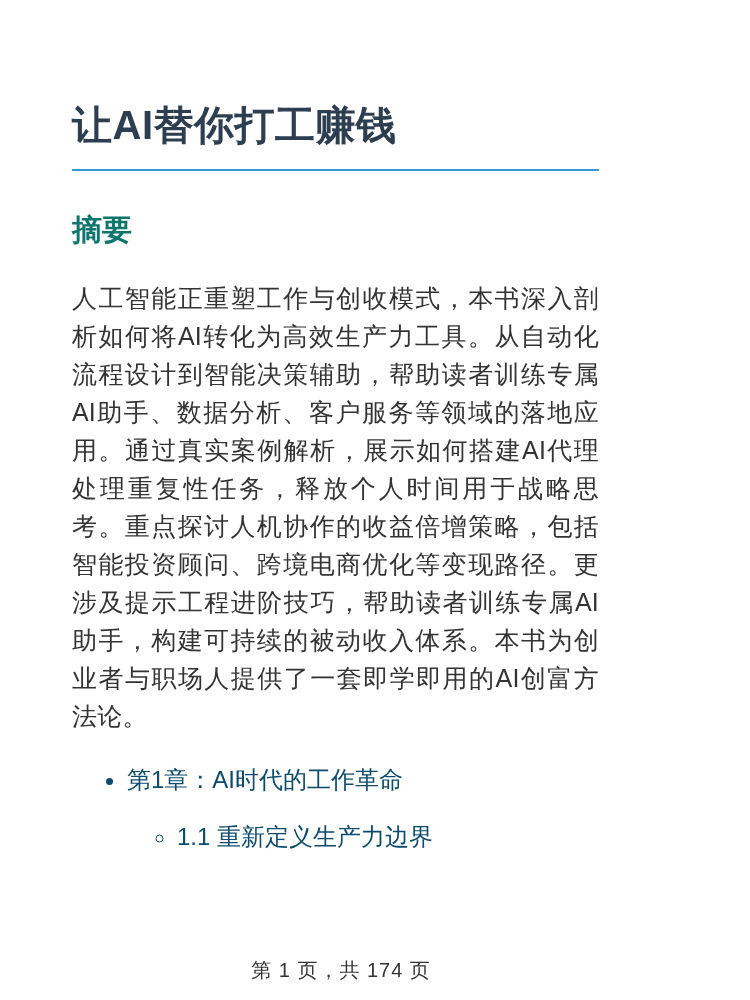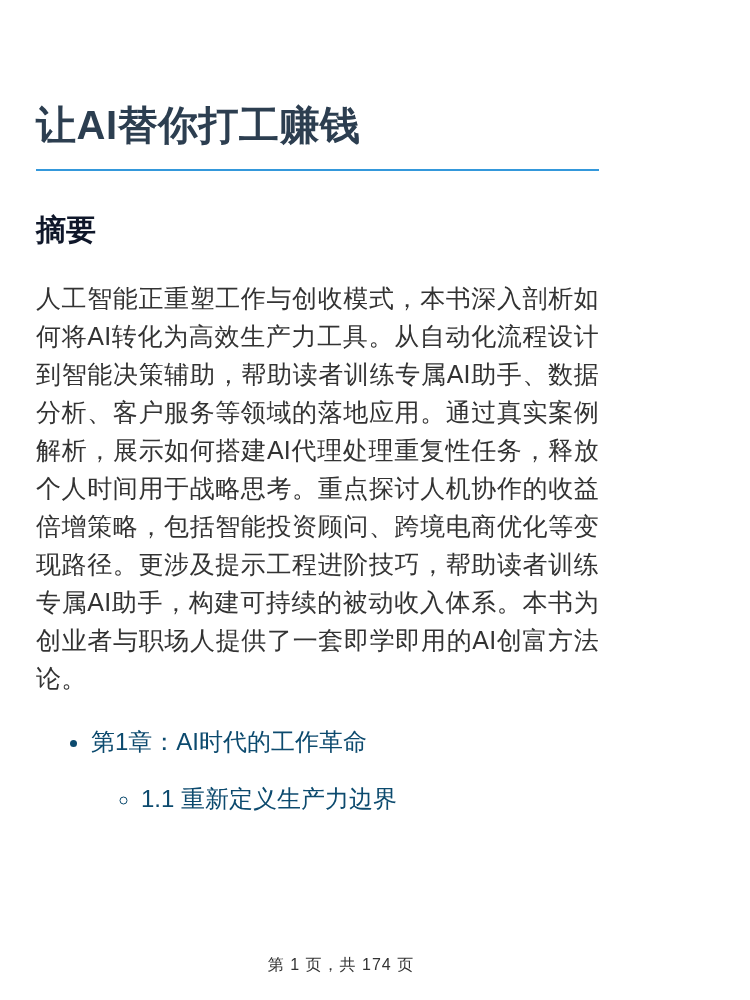--- a/index.html
+++ b/index.html
@@ -12,40 +12,40 @@
     height: 1000px;
     font-family: "Liberation Sans", sans-serif;
     color: #333333;
     overflow: hidden;
   }
   .page {
     position: relative;
     width: 682px;
     height: 1000px;
     box-sizing: border-box;
-    padding: 100px 83px 0 36px;
+    padding: 100px 83px 0 72px;
     background: #ffffff;
   }
   .doc-title {
     margin: 0;
     font-size: 40px;
     line-height: 1.25;
     font-weight: 700;
     color: #2c3e50;
     letter-spacing: 0.5px;
   }
   .title-divider {
     border: none;
     border-top: 2px solid #3498db;
     margin: 19px 0 0 0;
   }
   .section-heading {
     font-size: 30px;
     font-weight: 700;
-    color: #0f172a;
+    color: #0f766e;
     margin: 0;
   }
   .abstract-heading {
     margin-top: 39px;
   }
   .abstract-text {
     margin: 28px 0 0 0;
     font-size: 25px;
     line-height: 38px;
     text-align: justify;
@@ -70,23 +70,23 @@
     padding-left: 50px;
     list-style: circle;
   }
   ul.toc-l2 > li {
     line-height: 33px;
   }
   .page-footer {
     position: absolute;
     left: 0;
     right: 0;
-    bottom: 24px;
+    bottom: 16px;
     text-align: center;
-    font-size: 16px;
+    font-size: 20px;
     color: #333333;
     letter-spacing: 1px;
   }
 </style>
 </head>
 <body>
 
 <div class="page">
 
   <h1 class="doc-title">让AI替你打工赚钱</h1>

